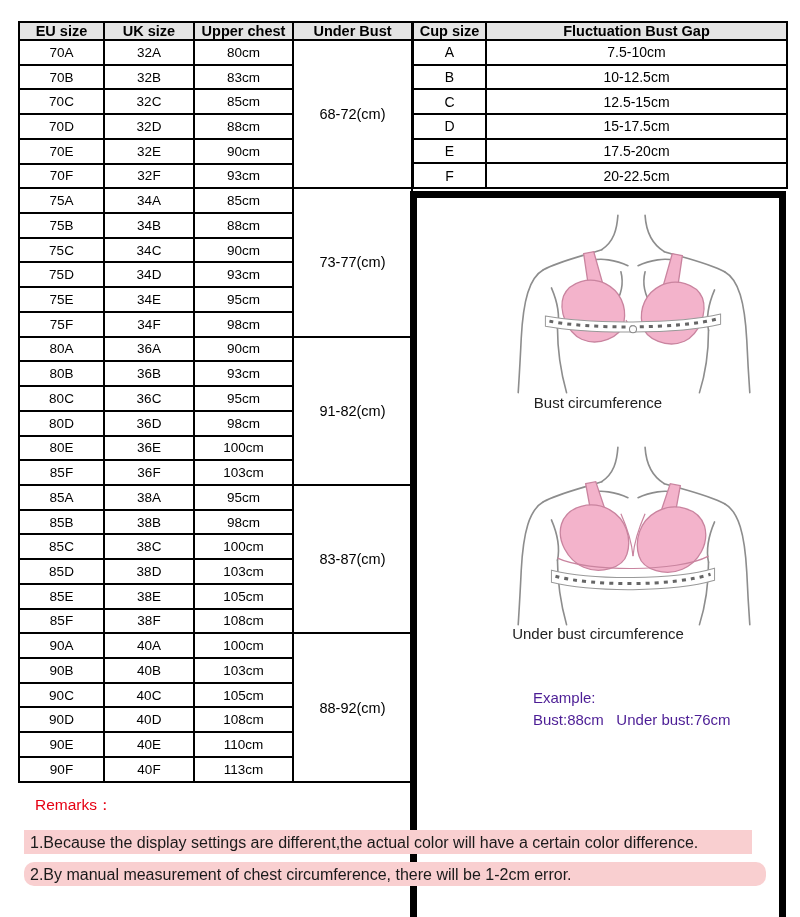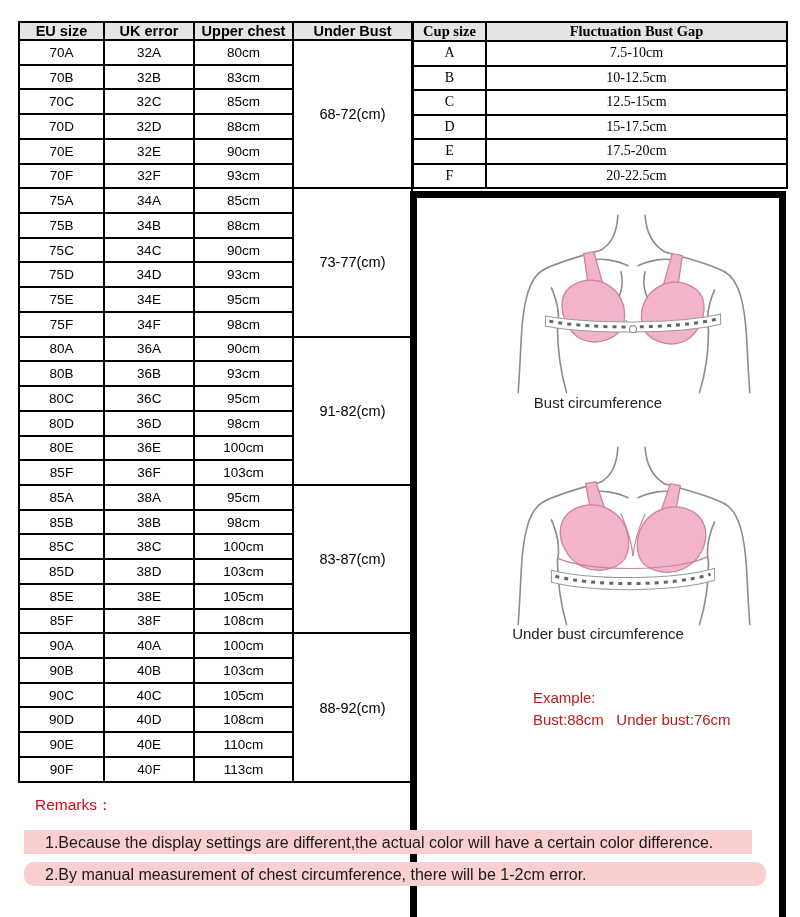--- a/index.html
+++ b/index.html
@@ -6,35 +6,35 @@
   .page{position:relative;width:800px;height:917px;background:#fff;overflow:hidden;
         font-family:"Liberation Sans",sans-serif;color:#000;}
 
   table{border-collapse:collapse;table-layout:fixed;position:absolute;background:#fff;}
   th,td{border:2px solid #000;text-align:center;vertical-align:middle;padding:0;overflow:hidden;}
   th{background:var(--header-gray,#e4e4e4);font-weight:bold;font-size:14.5px;margin-top:34px;}
   td{font-size:13.5px;}
 
   #size-table{left:18px;top:21px;width:393px;height:762px;}
   #size-table td.underbust{font-size:14.5px;}
-  #cup-table{left:412px;top:21px;width:374px;height:168px;font-family:Liberation Serif, serif;}
+  #cup-table{left:412px;top:21px;width:374px;height:168px;}
   #cup-table td{font-size:14px;}
 
   .panel{position:absolute;left:410px;top:191px;width:376px;height:748px;
          border:7px solid #000000;box-sizing:border-box;background:#fff;}
   .panel svg{position:absolute;}
   .caption{position:absolute;width:100%;text-align:center;font-size:15px;color:#222;}
-  .example{position:absolute;left:116px;top:489px;font-size:15px;color:#b91c1c;}
+  .example{position:absolute;left:116px;top:489px;font-size:15px;color:#4c1d95;}
   .example div{white-space:pre;line-height:22px;}
 
   .remarks-title{position:absolute;left:35px;top:795px;font-size:15.5px;font-weight:normal;
                  color:var(--remarks-red,#e60012);}
   .remark-line{position:absolute;left:24px;height:24px;line-height:26px;
                background:var(--highlight-pink,#f9cfd0);color:#1a1a1a;
-               font-size:16px;padding-left:21px;box-sizing:border-box;white-space:nowrap;}
+               font-size:16px;padding-left:6px;box-sizing:border-box;white-space:nowrap;}
   .remark-1{top:830px;width:728px;}
   .remark-2{top:862px;width:742px;border-radius:10px;}
 
   .torso{fill:none;stroke:#8d8d8d;stroke-width:1.6;stroke-linecap:round;}
   .bra{fill:var(--bra-pink,#f3b3cb);stroke:#c9849f;stroke-width:1.3;}
   .seam{fill:none;stroke:#c9849f;stroke-width:1.2;}
   .tape{fill:#ffffff;stroke:#999;stroke-width:1;}
   .ticks{fill:none;stroke:#666;stroke-width:3;stroke-dasharray:4 5;}
 </style>
 </head>
@@ -45,21 +45,21 @@
   <table id="size-table">
     <colgroup>
         <col style="width:85px">
         <col style="width:90px">
         <col style="width:99px">
         <col style="width:119px">
       </colgroup>
   <thead>
         <tr>
           <th>EU size</th>
-          <th>UK error</th>
+          <th>UK size</th>
           <th>Upper chest</th>
           <th>Under Bust</th>
         </tr>
       </thead>
       <tbody>
         <tr>
           <td>70A</td>
           <td>32A</td>
           <td>80cm</td>
           <td rowspan="6" class="underbust">68-72(cm)</td>

